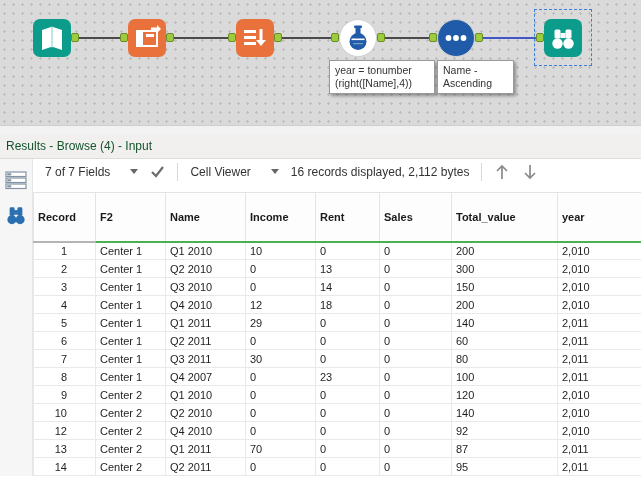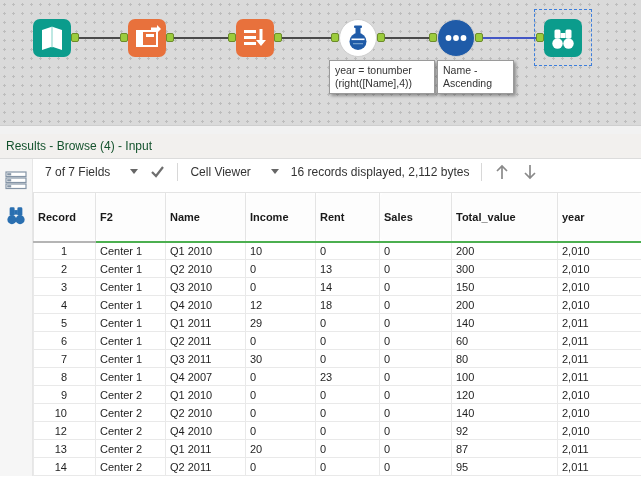--- a/index.html
+++ b/index.html
@@ -351,21 +351,21 @@
                 <td>0</td>
                 <td>0</td>
                 <td>0</td>
                 <td>92</td>
                 <td>2,010</td>
               </tr>
               <tr>
                 <td class="record-col">13</td>
                 <td>Center 2</td>
                 <td>Q1 2011</td>
-                <td>20</td>
+                <td>70</td>
                 <td>0</td>
                 <td>0</td>
                 <td>87</td>
                 <td>2,011</td>
               </tr>
               <tr>
                 <td class="record-col">14</td>
                 <td>Center 2</td>
                 <td>Q2 2011</td>
                 <td>0</td>

